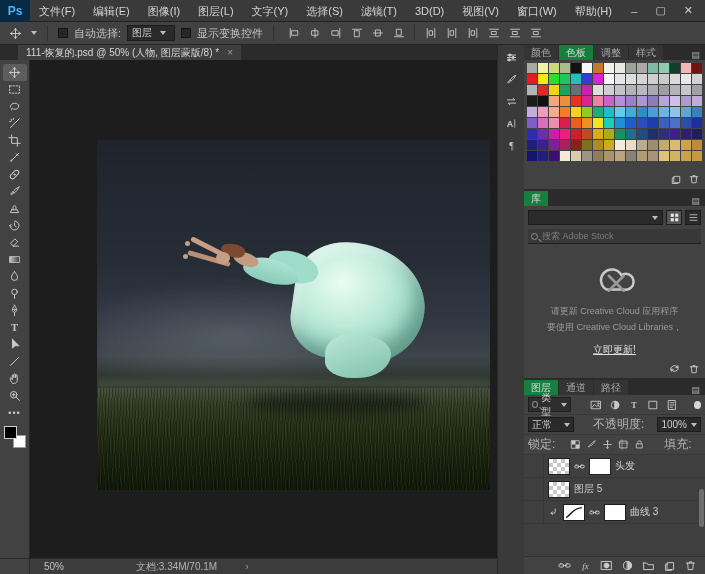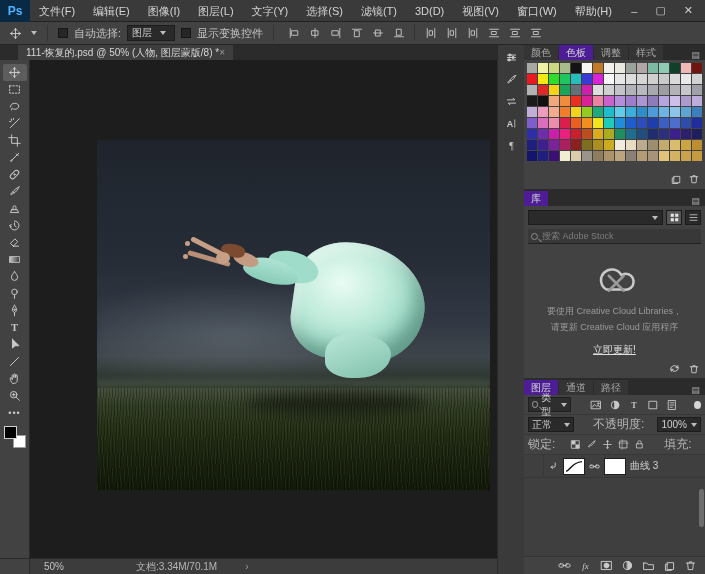--- a/index.html
+++ b/index.html
@@ -20,21 +20,21 @@
   .opt-sep{width:1px;height:16px;background:#333;margin:0 4px;}
   .checkbox{width:10px;height:10px;background:#262626;border:1px solid #161616;}
   .opt-label{font-size:11px;color:#c2c2c2;white-space:nowrap;}
   .opt-select{height:16px;background:#2a2a2a;border:1px solid #1c1c1c;display:flex;align-items:center;
     font-size:10px;color:#cfcfcf;padding:0 4px;gap:8px;min-width:48px;}
   .caret{width:0;height:0;border-left:3px solid transparent;border-right:3px solid transparent;border-top:4px solid #bdbdbd;}
   .icon-btn{width:19px;height:18px;display:flex;align-items:center;justify-content:center;}
 
   
   .tabstrip{height:15px;background:#2b2b2b;display:flex;align-items:flex-end;}
-  .doc-tab{height:15px;background:#3e3e3e;display:flex;align-items:center;padding:0 8px;margin-left:18px;}
+  .doc-tab{height:15px;background:#3e3e3e;display:flex;align-items:center;gap:8px;padding:0 8px;margin-left:18px;}
   .doc-tab .title{font-size:10px;color:#d6d6d6;white-space:nowrap;}
   .doc-tab .close{font-size:10px;color:#9a9a9a;}
 
   
   .workspace{display:flex;height:529px;}
   .left-main{width:497px;display:flex;flex-direction:column;}
   .main-row{flex:1;display:flex;min-height:0;}
 
   
   .toolbar{width:30px;background:#424242;border-right:1px solid #2a2a2a;display:flex;flex-direction:column;align-items:center;padding-top:4px;}
@@ -77,21 +77,21 @@
   .hand{width:5px;height:5px;background:#c79e86;border-radius:50%;}
 
   
   .dockstrip{width:27px;background:#3a3a3a;border-left:1px solid #2a2a2a;display:flex;flex-direction:column;align-items:center;padding-top:2px;gap:2px;}
   .dock-ic{width:22px;height:20px;display:flex;align-items:center;justify-content:center;color:#c9c9c9;font-size:11px;}
 
   
   .panels{width:181px;background:#2b2b2b;display:flex;flex-direction:column;}
   .panel-tabs{height:15px;background:#2b2b2b;display:flex;align-items:flex-end;gap:1px;}
   .ptab{font-size:10px;color:#a8a8a8;background:#343434;padding:2px 7px 2px;line-height:11px;white-space:nowrap;}
-  .ptab.active{background:#4c1d95;color:#d8d8d8;}
+  .ptab.active{background:#15803d;color:#d8d8d8;}
   .panel-body{background:#424242;}
   .hamburger{margin-left:auto;margin-right:4px;color:#a8a8a8;font-size:9px;letter-spacing:1px;}
 
   .swatches-body{height:129px;padding:3px;display:flex;flex-direction:column;}
   .swgrid{display:grid;grid-template-columns:repeat(16,1fr);gap:1px;}
   .sw{height:10px;}
   .sw-footer{margin-top:auto;display:flex;justify-content:flex-end;gap:6px;padding:1px 2px;}
 
   .lib-body{height:172px;padding:4px;display:flex;flex-direction:column;position:relative;}
   .lib-row1{display:flex;gap:3px;align-items:center;}
@@ -655,22 +655,22 @@
           <span class="mag"></span>
           <span class="ph">搜索 Adobe Stock</span>
         </div>
         <div class="lib-msg">
           <span id="cc-logo">
               <svg viewBox="0 0 16 16" width="40" height="40" fill="none" stroke="#c9c9c9" stroke-width="1" stroke-linecap="round" stroke-linejoin="round">
                 <path d="M10.5 5.2A4.3 4.3 0 104.6 11h6.8a3.2 3.2 0 10-.9-5.8z"></path>
                 <path d="M5.5 5.5l6 6M11.5 5.5l-6 6" stroke="#9a9a9a"></path>
               </svg>
             </span>
+          <span class="lib-line">请更新 Creative Cloud 应用程序</span>
           <span class="lib-line">要使用 Creative Cloud Libraries，</span>
-          <span class="lib-line">请更新 Creative Cloud 应用程序</span>
           <span class="lib-link">立即更新!</span>
         </div>
         <div class="lib-footer">
           <span id="lib-sync">
               <svg viewBox="0 0 16 16" width="13" height="13" fill="none" stroke="#c9c9c9" stroke-width="1.2" stroke-linecap="round" stroke-linejoin="round">
                 <path d="M3 9a5 5 0 019-2.5M13 7a5 5 0 01-9 2.5M12 4.5V7h-2.5M4 11.5V9h2.5"></path>
               </svg>
             </span>
           <span id="lib-trash">
               <svg viewBox="0 0 16 16" width="12" height="12" fill="none" stroke="#c9c9c9" stroke-width="1.2" stroke-linecap="round" stroke-linejoin="round">
@@ -776,20 +776,38 @@
               </span>
             </span>
           <span class="small-label" style="margin-left:4px;">填充:</span>
           <span class="val-box">
             <span>100%</span>
               <span class="caret"></span>
           </span>
         </div>
         <div class="layer-list" id="layer-list">
           <div class="llist-scroll"></div>
+        <div class="lrow">
+              <div class="eye-cell"></div>
+              <div class="thumb"></div>
+              <span>
+                <svg viewBox="0 0 16 16" width="11" height="11" fill="none" stroke="#c9c9c9" stroke-width="1.4" stroke-linecap="round" stroke-linejoin="round">
+                  <rect x="1" y="6" width="6" height="4" rx="2"></rect>
+                  <rect x="9" y="6" width="6" height="4" rx="2"></rect>
+                  <path d="M6 8h4"></path>
+                </svg>
+              </span>
+              <div class="thumb plain"></div>
+              <span class="lname">头发</span>
+            </div>
+            <div class="lrow">
+              <div class="eye-cell"></div>
+              <div class="thumb"></div>
+              <span class="lname">图层 5</span>
+            </div>
             <div class="lrow">
               <div class="eye-cell"></div>
               <span>
                 <svg viewBox="0 0 16 16" width="11" height="11" fill="none" stroke="#c9c9c9" stroke-width="1.4" stroke-linecap="round" stroke-linejoin="round">
                   <path d="M10.5 3v4a2 2 0 01-2 2H4.5"></path>
                   <path d="M6.5 7l-2 2 2 2"></path>
                 </svg>
               </span>
               <div class="thumb plain">
                 <svg viewBox="0 0 22 17" width="20" height="15">

